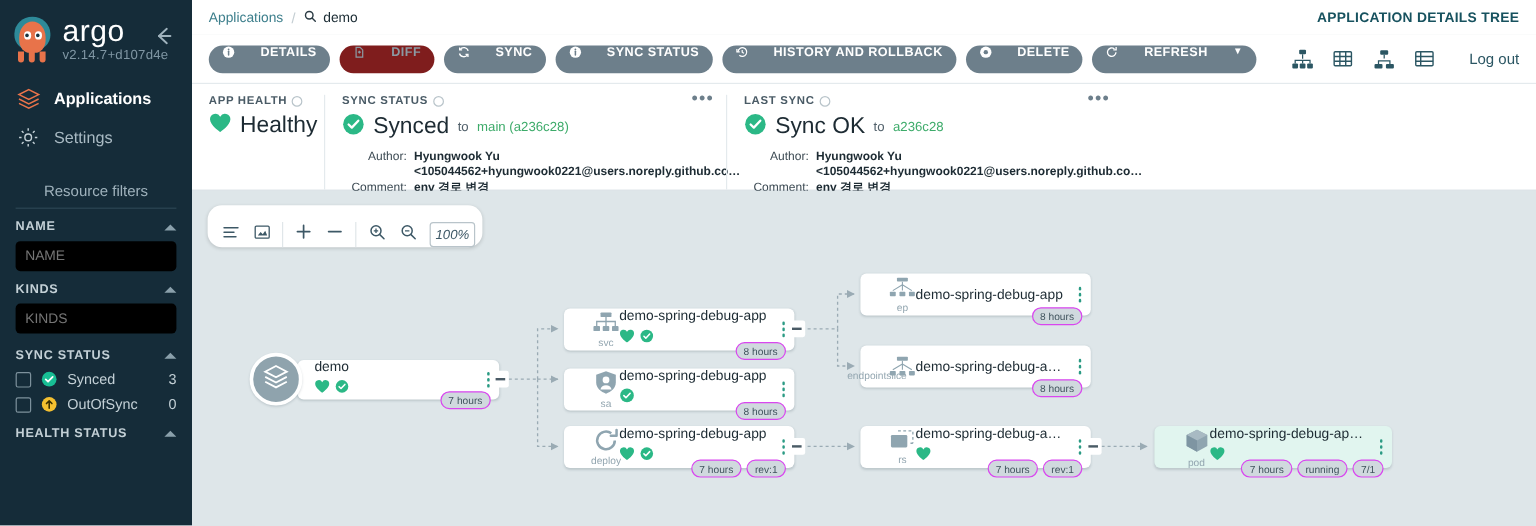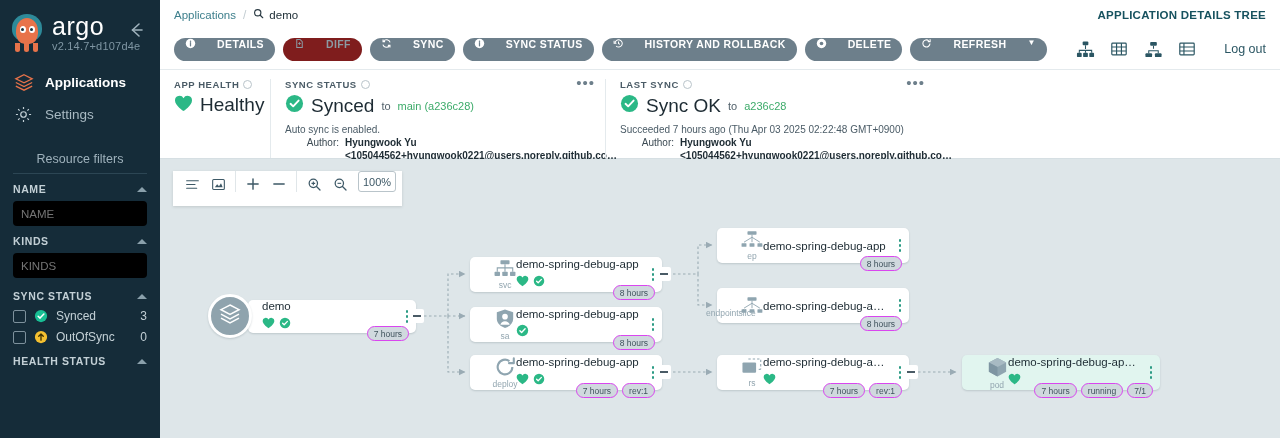--- a/index.html
+++ b/index.html
@@ -157,22 +157,22 @@
     font-size: 15px; letter-spacing: 1px; cursor: pointer; line-height: 10px;
   }
   .sp-health { width: 110px; }
   .sp-sync { width: 335px; }
   .sp-last { width: 330px; }
 
   
   .canvas { position: relative; flex: 1; background: #dee6e9; overflow: hidden; }
   .zoombar {
     position: absolute; left: 13px; top: 12px; height: 35px;
-    background: #fff; border-radius: 0; display: flex; align-items: flex-start;
-    box-shadow: 0 1px 3px rgba(0,0,0,.13); z-index: 30; padding: 0 6px;
+    background: #fff; border-radius: 12px; display: flex; align-items: flex-end;
+    box-shadow: 0 1px 3px rgba(0,0,0,.13); z-index: 30; padding: 0 6px; font-style: italic;
   }
   .zb-btn {
     width: 26px; height: 26px; display: flex; align-items: center;
     justify-content: center; color: #3d5866; cursor: pointer;
   }
   .zb-div { width: 1px; height: 21px; background: #e0e6e9; margin: 0 4px; }
   .zb-val {
     border: 1px solid #b9c4ca; border-radius: 3px; height: 21px; width: 38px;
     font-size: 11px; color: #3d5866; display: flex; align-items: center;
     justify-content: center; margin-left: 5px; background:#fff;
@@ -487,21 +487,20 @@
             <svg viewBox="0 0 20 20" width="19" height="19">
               <circle cx="10" cy="10" r="9" fill="#2bb886"></circle>
               <path d="M5.8 10.3 L8.6 13 L14.3 6.9" fill="none" stroke="#fff" stroke-width="2" stroke-linecap="round" stroke-linejoin="round"></path>
             </svg>
           </span>
           <span class="big">Synced</span>
           <span class="sp-to">to</span>
           <span class="sp-rev">main (a236c28)</span>
         </div>
         <div class="sp-sub">
-          <div>Auto sync is enabled.</div>
           <div class="kv">
             <span class="k">Author:</span>
             <span class="v">Hyungwook Yu &lt;105044562+hyungwook0221@users.noreply.github.co…</span>
           </div>
           <div class="kv">
             <span class="k">Comment:</span>
             <span class="v">env 경로 변경</span>
           </div>
         </div>
       </div>
@@ -517,21 +516,20 @@
             <svg viewBox="0 0 20 20" width="19" height="19">
               <circle cx="10" cy="10" r="9" fill="#2bb886"></circle>
               <path d="M5.8 10.3 L8.6 13 L14.3 6.9" fill="none" stroke="#fff" stroke-width="2" stroke-linecap="round" stroke-linejoin="round"></path>
             </svg>
           </span>
           <span class="big">Sync OK</span>
           <span class="sp-to">to</span>
           <span class="sp-rev">a236c28</span>
         </div>
         <div class="sp-sub">
-          <div>Succeeded 7 hours ago (Thu Apr 03 2025 02:22:48 GMT+0900)</div>
           <div class="kv">
             <span class="k">Author:</span>
             <span class="v">Hyungwook Yu &lt;105044562+hyungwook0221@users.noreply.github.co…</span>
           </div>
           <div class="kv">
             <span class="k">Comment:</span>
             <span class="v">env 경로 변경</span>
           </div>
         </div>
       </div>

